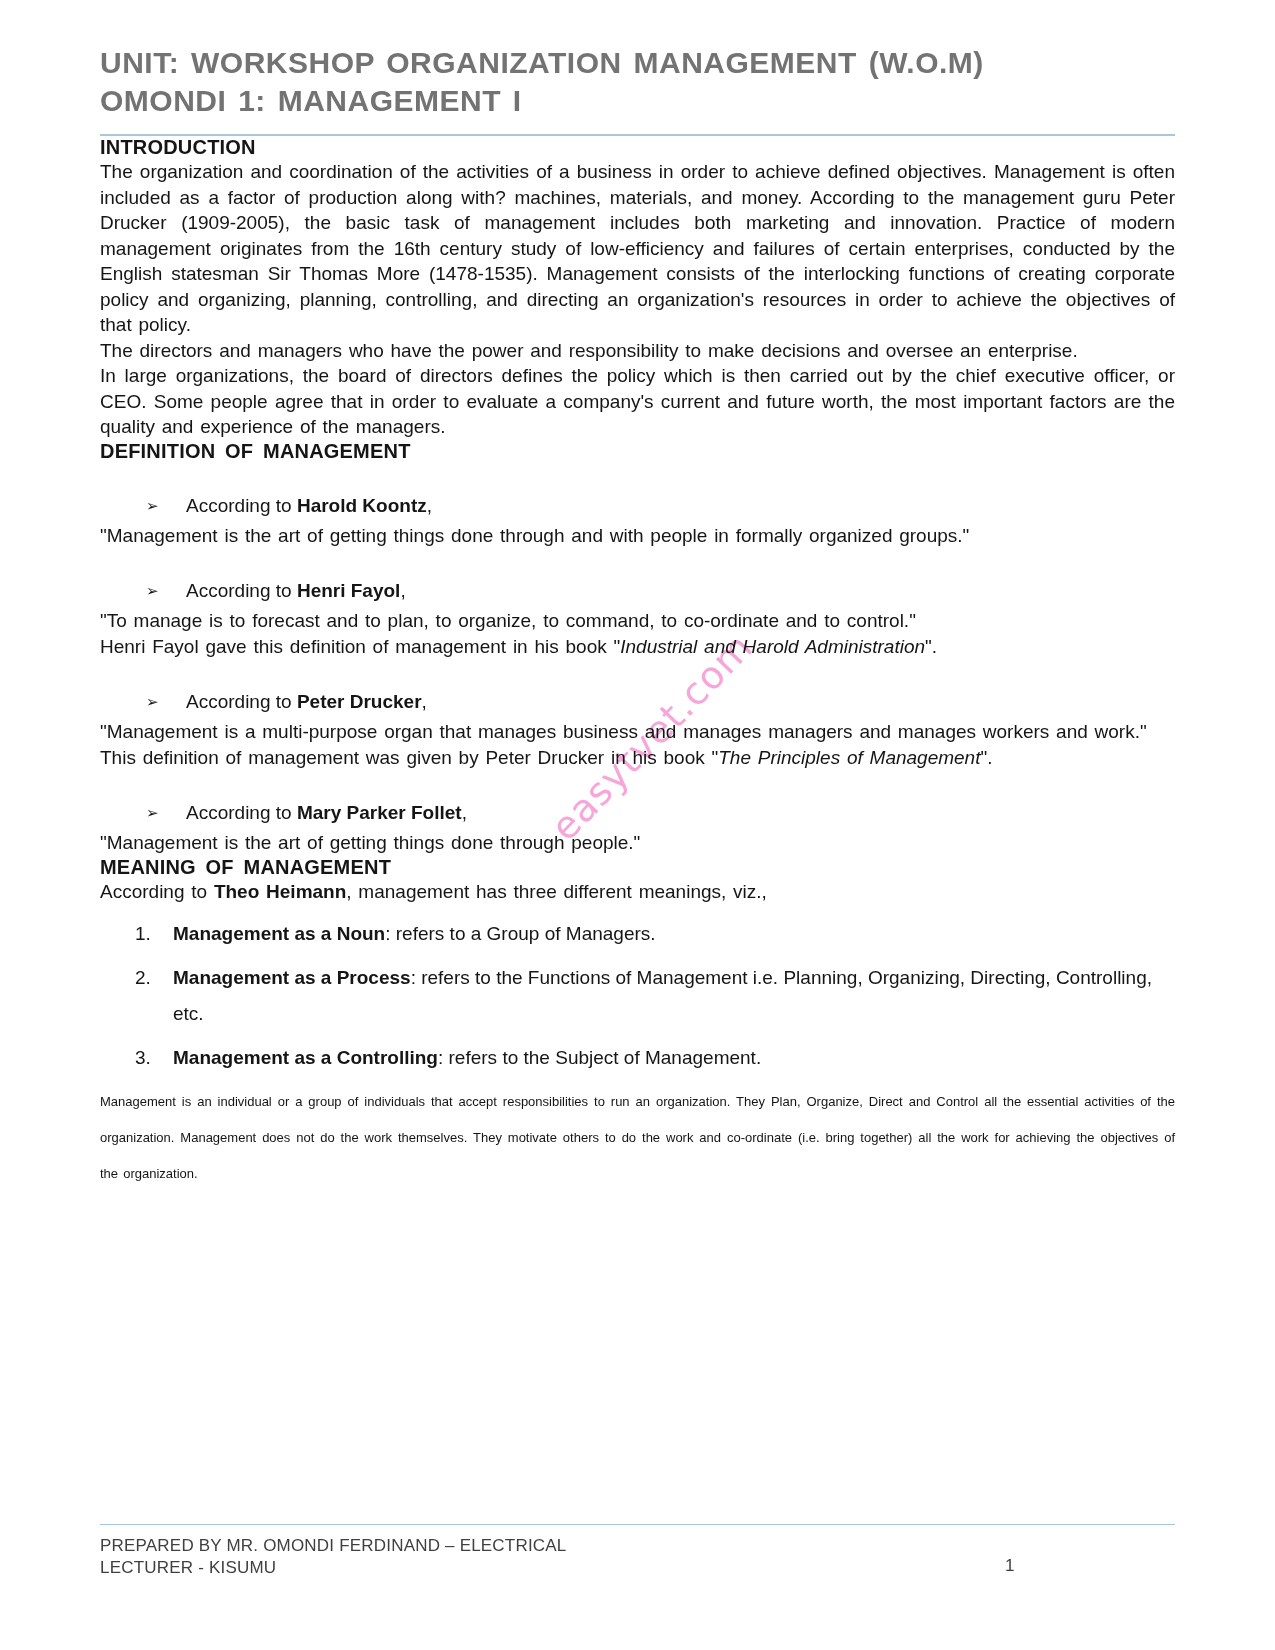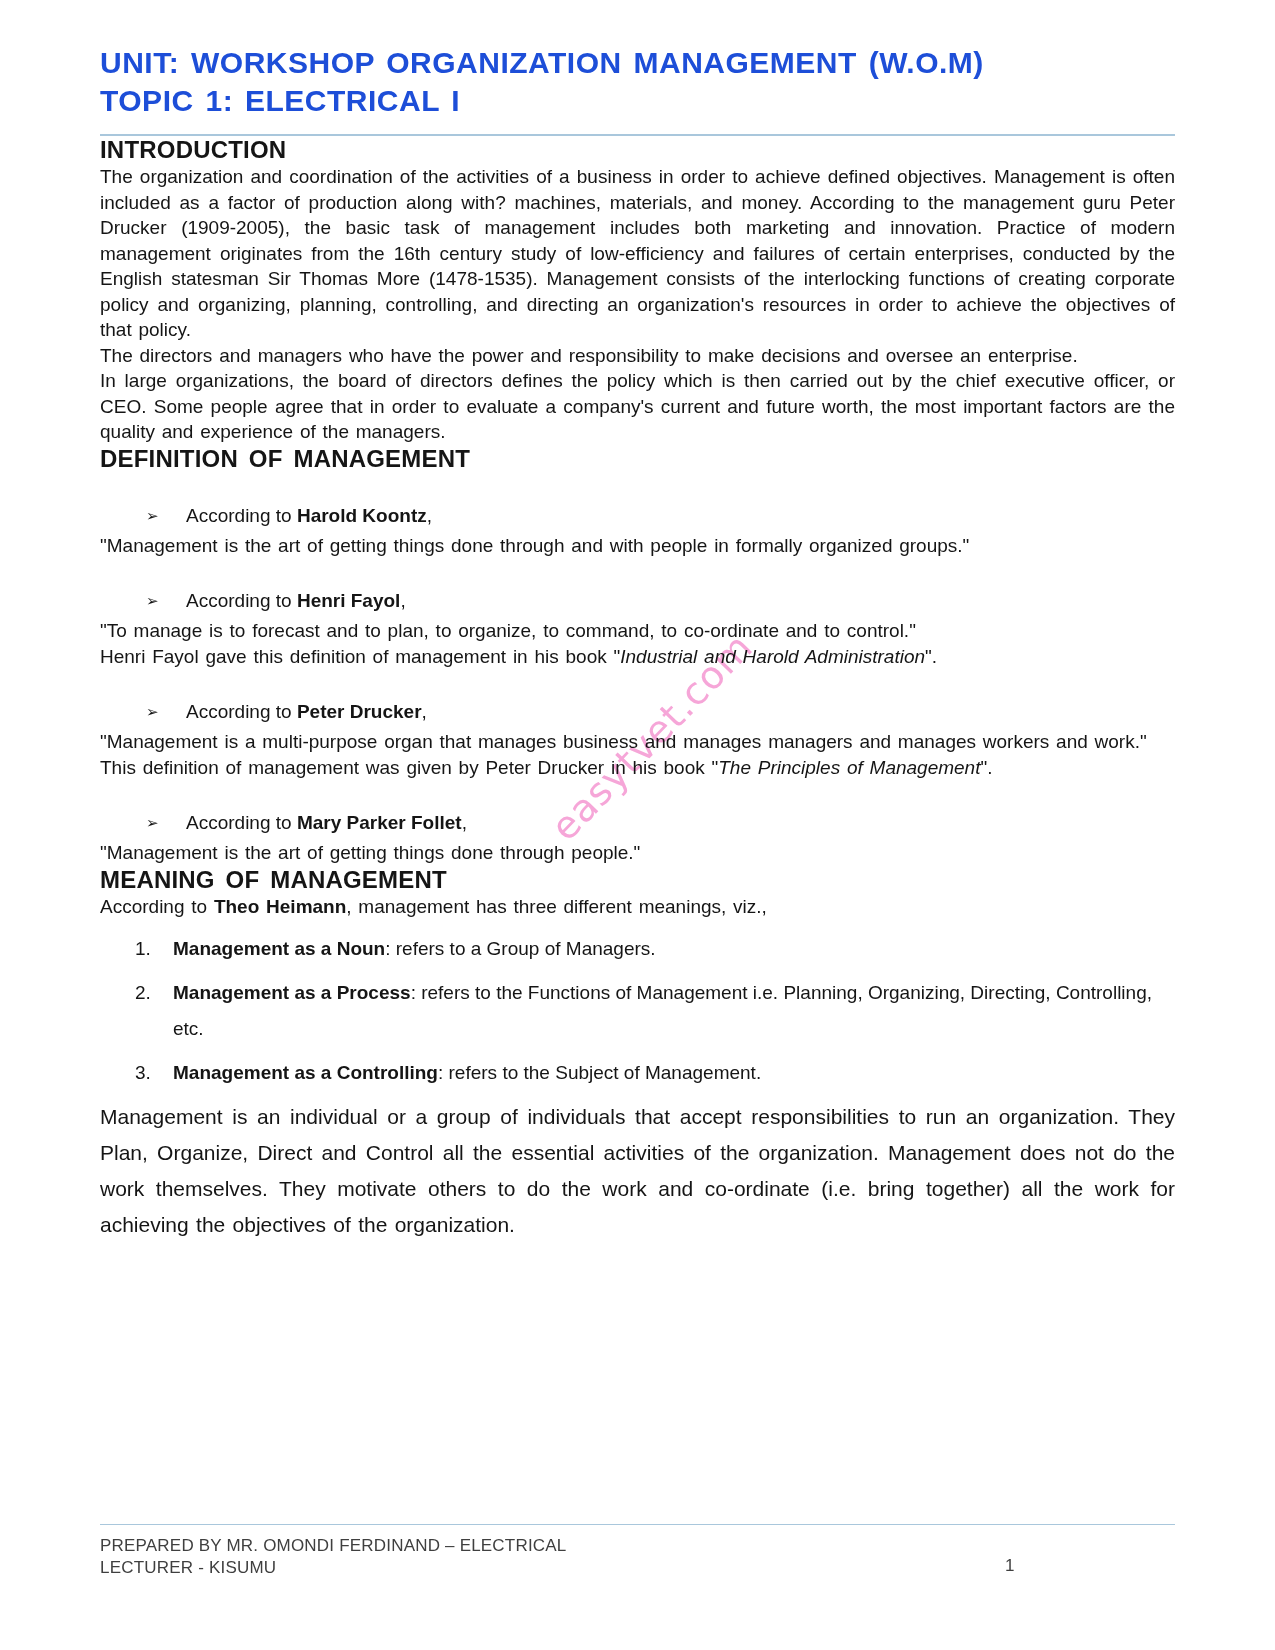--- a/index.html
+++ b/index.html
@@ -33,32 +33,32 @@
     top: 0;
     width: 1075px;
     z-index: 2;
     color: #151515;
   }
   .doc-title {
     margin: 44px 0 0 0;
     font-size: 30px;
     line-height: 38px;
     font-weight: 700;
-    color: #1d4ed8;
+    color: #737373;
     letter-spacing: 0.5px;
     word-spacing: 3px;
   }
   .t-line { display: block; }
   .title-rule {
     border: none;
     border-top: 2px solid #a9c7dc;
     margin: 14px 0 0 0;
   }
   h2.sec {
-    font-size: 24px;
+    font-size: 20px;
     font-weight: 700;
     color: #151515;
     margin: 0;
     word-spacing: 4px;
     letter-spacing: 0.2px;
   }
   .mt-intro { margin-top: 52px; margin-bottom: 5px; }
   .mt-def { margin-top: 26px; }
   .mt-meaning { margin-top: 3px; }
   p.body {
@@ -89,21 +89,21 @@
     display: flex;
     margin: 0 0 8px 35px;
     font-size: 19px;
     line-height: 36px;
     color: #151515;
   }
   .num { width: 38px; flex: none; }
   .num-text { flex: 1; text-align: left; }
   p.closing {
     margin: 6px 0 0 0;
-    font-size: 21px;
+    font-size: 13px;
     line-height: 36px;
     text-align: justify;
     word-spacing: 1.5px;
     color: #151515;
   }
   .footer {
     position: absolute;
     left: 100px;
     top: 1524px;
     width: 1075px;
@@ -135,21 +135,21 @@
 <body>
 
 <div class="page">
 
   <div class="watermark">easytvet.com</div>
 
   <div class="content">
 
     <h1 class="doc-title">
       <span class="t-line">UNIT: WORKSHOP ORGANIZATION MANAGEMENT (W.O.M)</span>
-      <span class="t-line">TOPIC 1: ELECTRICAL I</span>
+      <span class="t-line">OMONDI 1: MANAGEMENT I</span>
     </h1>
     <hr class="title-rule">
 
     <h2 class="sec mt-intro">INTRODUCTION</h2>
     <p class="body">The organization and coordination of the activities of a business in order to achieve defined objectives. Management is often included as a factor of production along with? machines, materials, and money. According to the management guru Peter Drucker (1909-2005), the basic task of management includes both marketing and innovation. Practice of modern management originates from the 16th century study of low-efficiency and failures of certain enterprises, conducted by the English statesman Sir Thomas More (1478-1535). Management consists of the interlocking functions of creating corporate policy and organizing, planning, controlling, and directing an organization's resources in order to achieve the objectives of that policy.</p>
     <p class="body gap">The directors and managers who have the power and responsibility to make decisions and oversee an enterprise.</p>
     <p class="body">In large organizations, the board of directors defines the policy which is then carried out by the chief executive officer, or CEO. Some people agree that in order to evaluate a company's current and future worth, the most important factors are the quality and experience of the managers.</p>
 
     <h2 class="sec mt-def">DEFINITION OF MANAGEMENT</h2>
 

